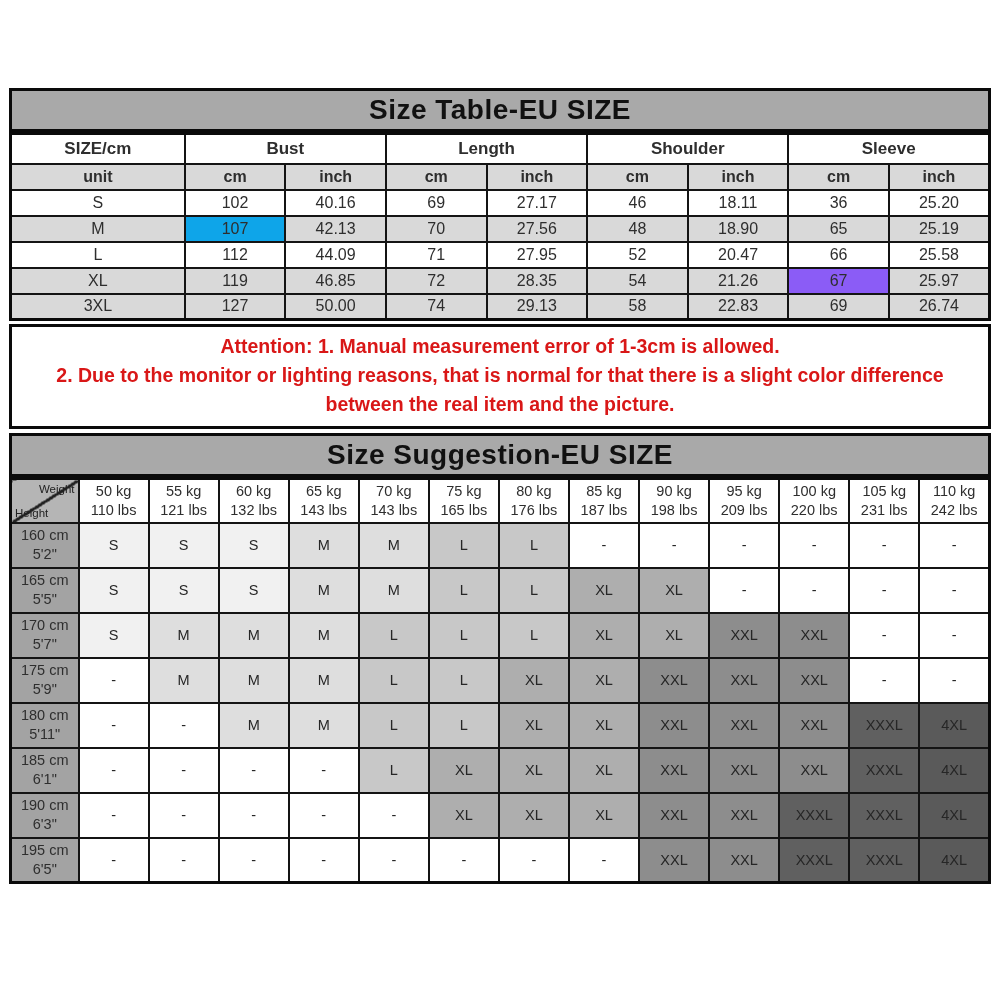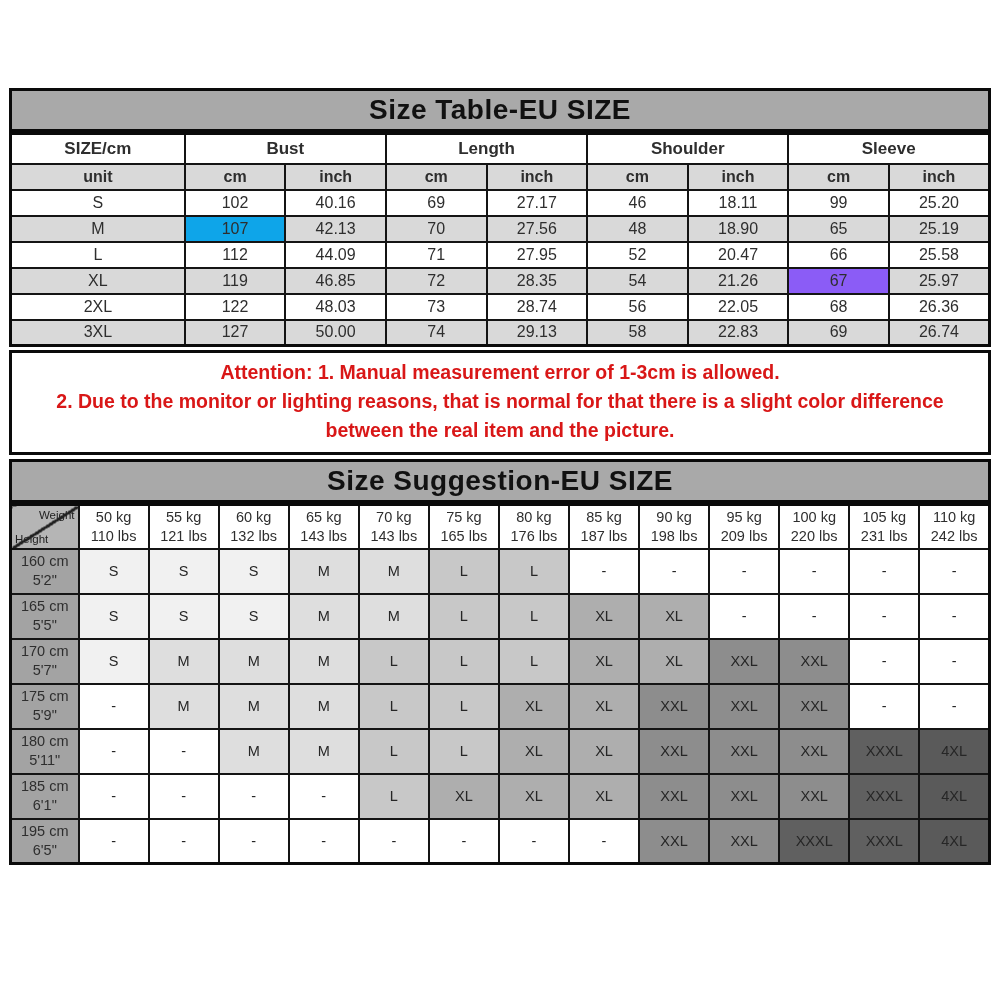--- a/index.html
+++ b/index.html
@@ -124,21 +124,21 @@
     </thead>
     <tbody>
         <tr>
           <td>S</td>
           <td>102</td>
           <td>40.16</td>
           <td>69</td>
           <td>27.17</td>
           <td>46</td>
           <td>18.11</td>
-          <td>99</td>
+          <td>36</td>
           <td>25.20</td>
         </tr>
         <tr class="shaded">
           <td style="background: rgb(217, 217, 217);">M</td>
           <td style="background: #0ea5e9;">107</td>
           <td style="background: rgb(217, 217, 217);">42.13</td>
           <td style="background: rgb(217, 217, 217);">70</td>
           <td style="background: rgb(217, 217, 217);">27.56</td>
           <td style="background: rgb(217, 217, 217);">48</td>
           <td style="background: rgb(217, 217, 217);">18.90</td>
@@ -160,31 +160,20 @@
           <td style="background: rgb(217, 217, 217);">XL</td>
           <td style="background: rgb(217, 217, 217);">119</td>
           <td style="background: rgb(217, 217, 217);">46.85</td>
           <td style="background: rgb(217, 217, 217);">72</td>
           <td style="background: rgb(217, 217, 217);">28.35</td>
           <td style="background: rgb(217, 217, 217);">54</td>
           <td style="background: rgb(217, 217, 217);">21.26</td>
           <td style="background: #8b5cf6;">67</td>
           <td style="background: rgb(217, 217, 217);">25.97</td>
         </tr>
-        <tr>
-          <td>2XL</td>
-          <td>122</td>
-          <td>48.03</td>
-          <td>73</td>
-          <td>28.74</td>
-          <td>56</td>
-          <td>22.05</td>
-          <td>68</td>
-          <td>26.36</td>
-        </tr>
         <tr class="shaded">
           <td style="background: rgb(217, 217, 217);">3XL</td>
           <td style="background: rgb(217, 217, 217);">127</td>
           <td style="background: rgb(217, 217, 217);">50.00</td>
           <td style="background: rgb(217, 217, 217);">74</td>
           <td style="background: rgb(217, 217, 217);">29.13</td>
           <td style="background: rgb(217, 217, 217);">58</td>
           <td style="background: rgb(217, 217, 217);">22.83</td>
           <td style="background: rgb(217, 217, 217);">69</td>
           <td style="background: rgb(217, 217, 217);">26.74</td>
@@ -387,20 +376,39 @@
           <td style="background: rgb(174, 174, 174);">XL</td>
           <td style="background: rgb(174, 174, 174);">XL</td>
           <td style="background: rgb(141, 141, 141);">XXL</td>
           <td style="background: rgb(141, 141, 141);">XXL</td>
           <td style="background: rgb(141, 141, 141);">XXL</td>
           <td style="background: rgb(96, 96, 96);">XXXL</td>
           <td style="background: rgb(90, 90, 90);">4XL</td>
         </tr>
         <tr>
           <th>
+            <div>190 cm</div>
+            <div>6'3"</div>
+          </th>
+          <td style="background: rgb(255, 255, 255);">-</td>
+          <td style="background: rgb(255, 255, 255);">-</td>
+          <td style="background: rgb(255, 255, 255);">-</td>
+          <td style="background: rgb(255, 255, 255);">-</td>
+          <td style="background: rgb(255, 255, 255);">-</td>
+          <td style="background: rgb(174, 174, 174);">XL</td>
+          <td style="background: rgb(174, 174, 174);">XL</td>
+          <td style="background: rgb(174, 174, 174);">XL</td>
+          <td style="background: rgb(141, 141, 141);">XXL</td>
+          <td style="background: rgb(141, 141, 141);">XXL</td>
+          <td style="background: rgb(96, 96, 96);">XXXL</td>
+          <td style="background: rgb(96, 96, 96);">XXXL</td>
+          <td style="background: rgb(90, 90, 90);">4XL</td>
+        </tr>
+        <tr>
+          <th>
             <div>195 cm</div>
             <div>6'5"</div>
           </th>
           <td style="background: rgb(255, 255, 255);">-</td>
           <td style="background: rgb(255, 255, 255);">-</td>
           <td style="background: rgb(255, 255, 255);">-</td>
           <td style="background: rgb(255, 255, 255);">-</td>
           <td style="background: rgb(255, 255, 255);">-</td>
           <td style="background: rgb(255, 255, 255);">-</td>
           <td style="background: rgb(255, 255, 255);">-</td>

